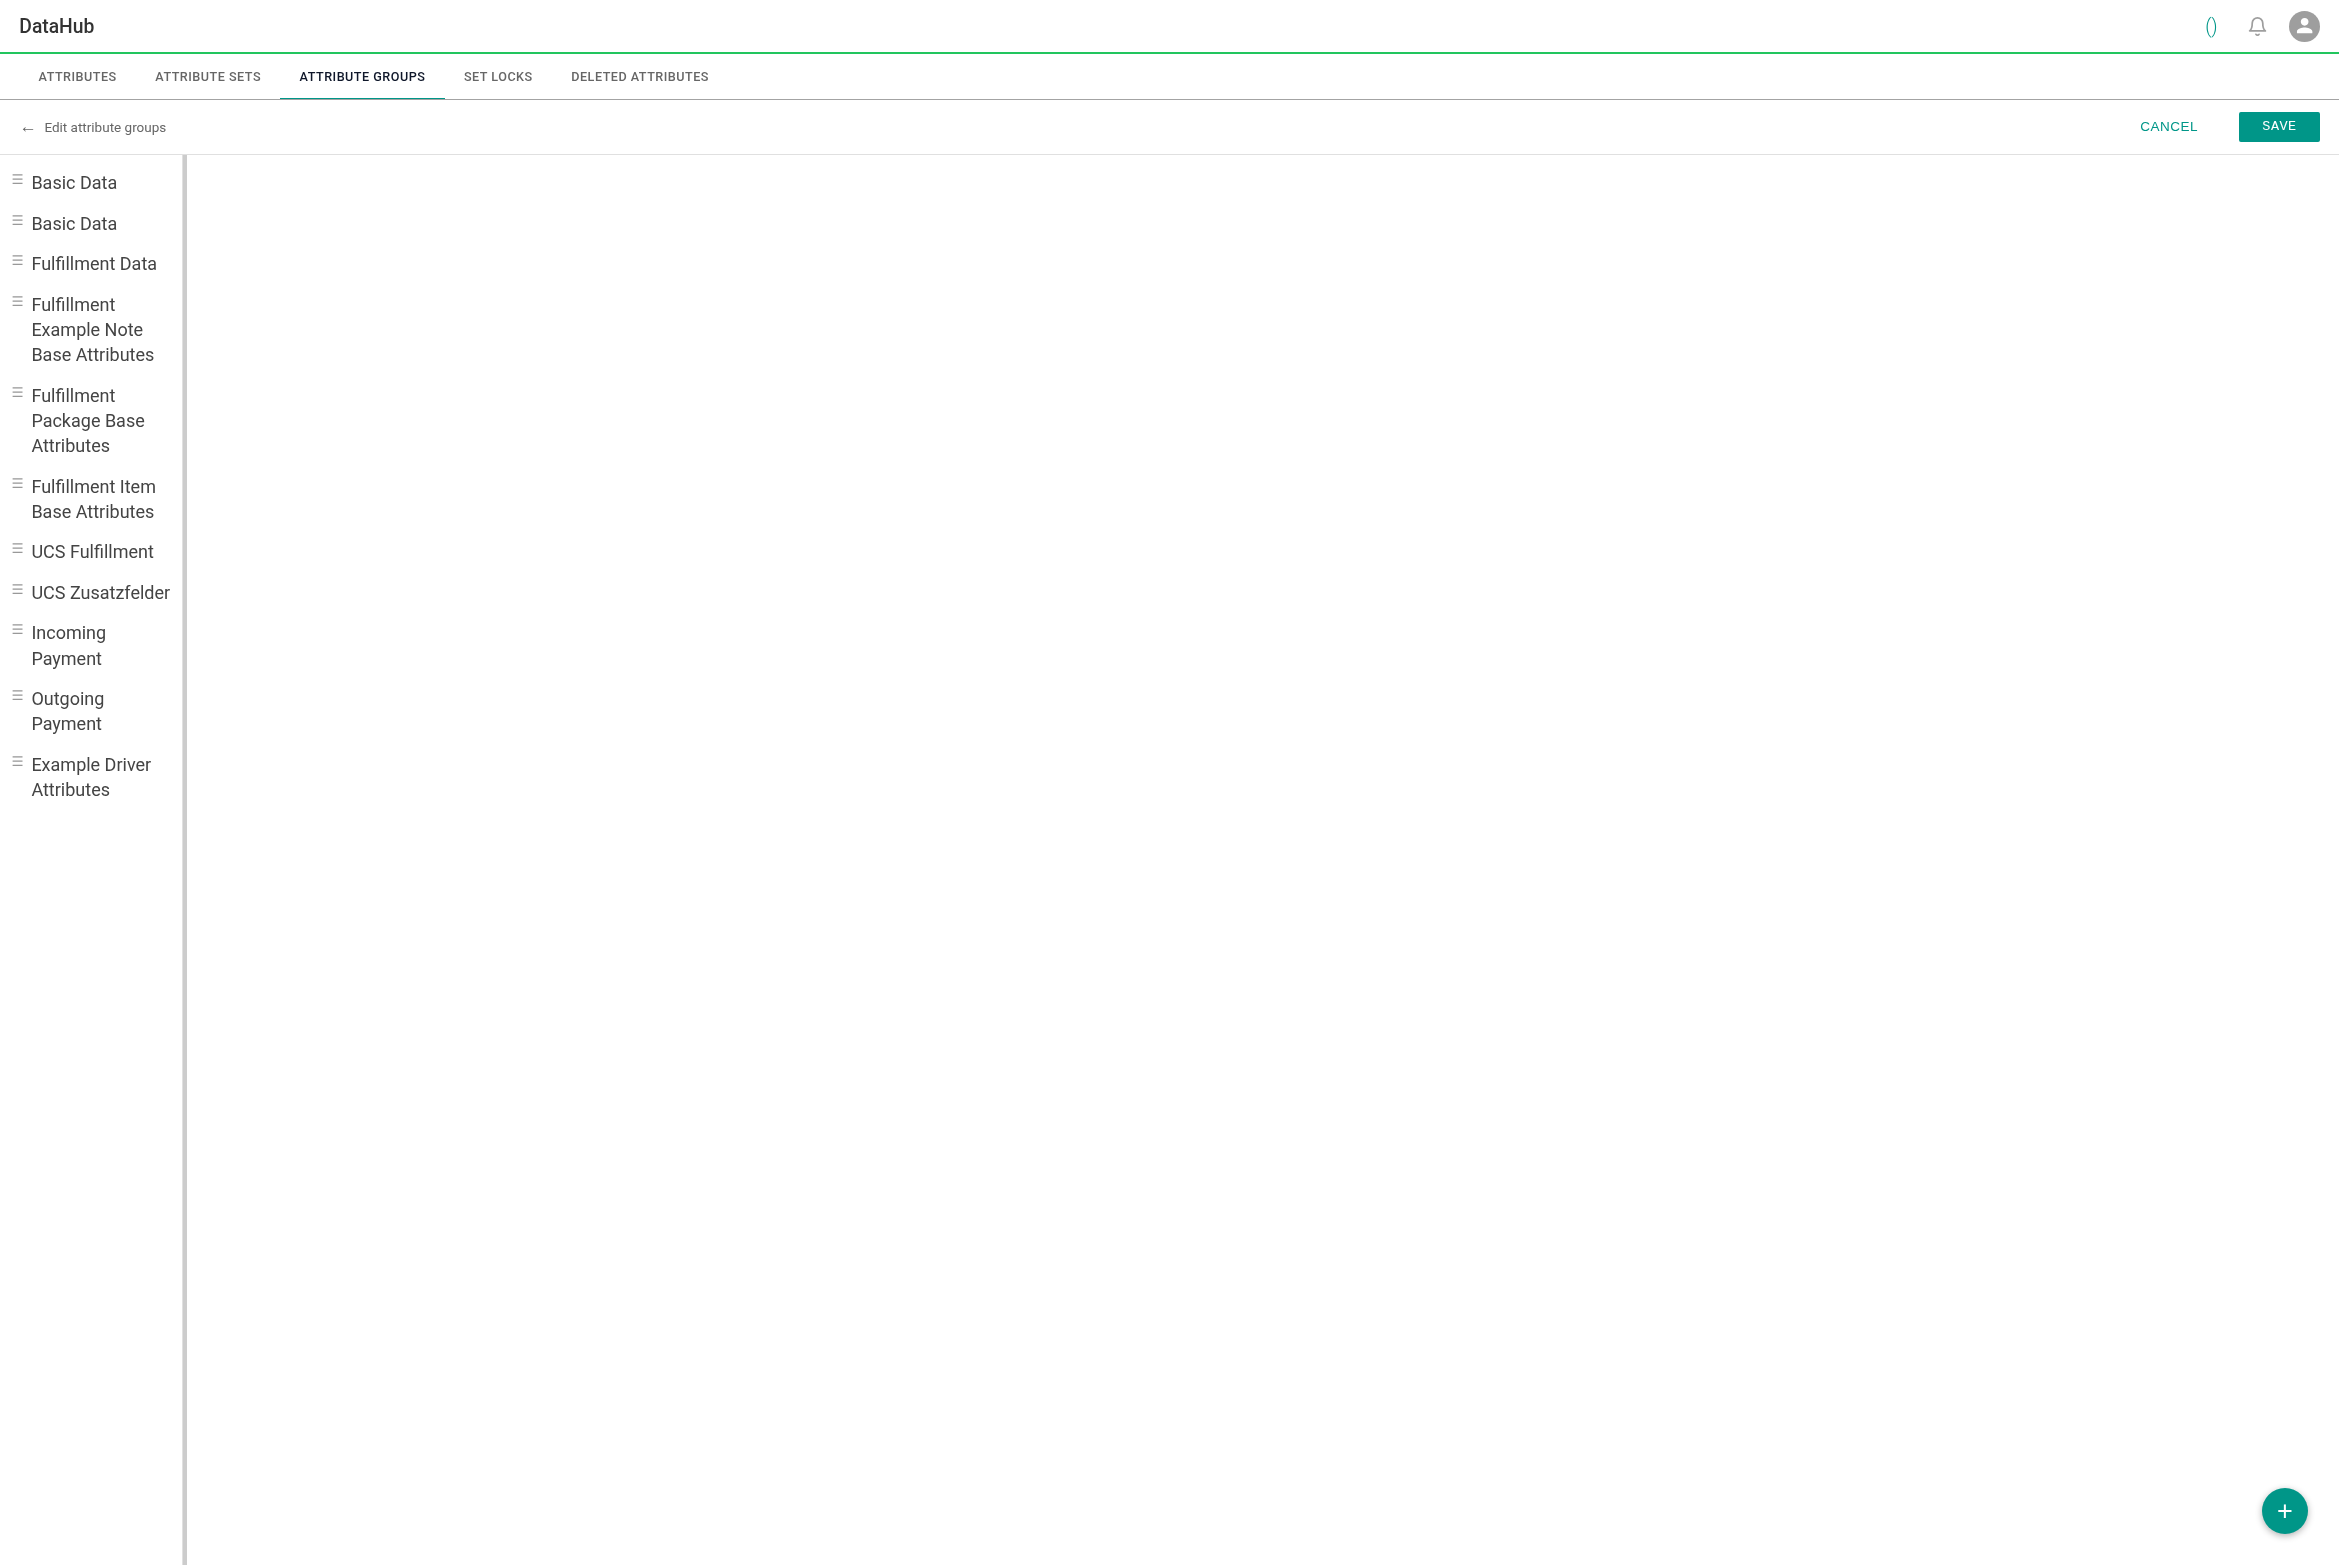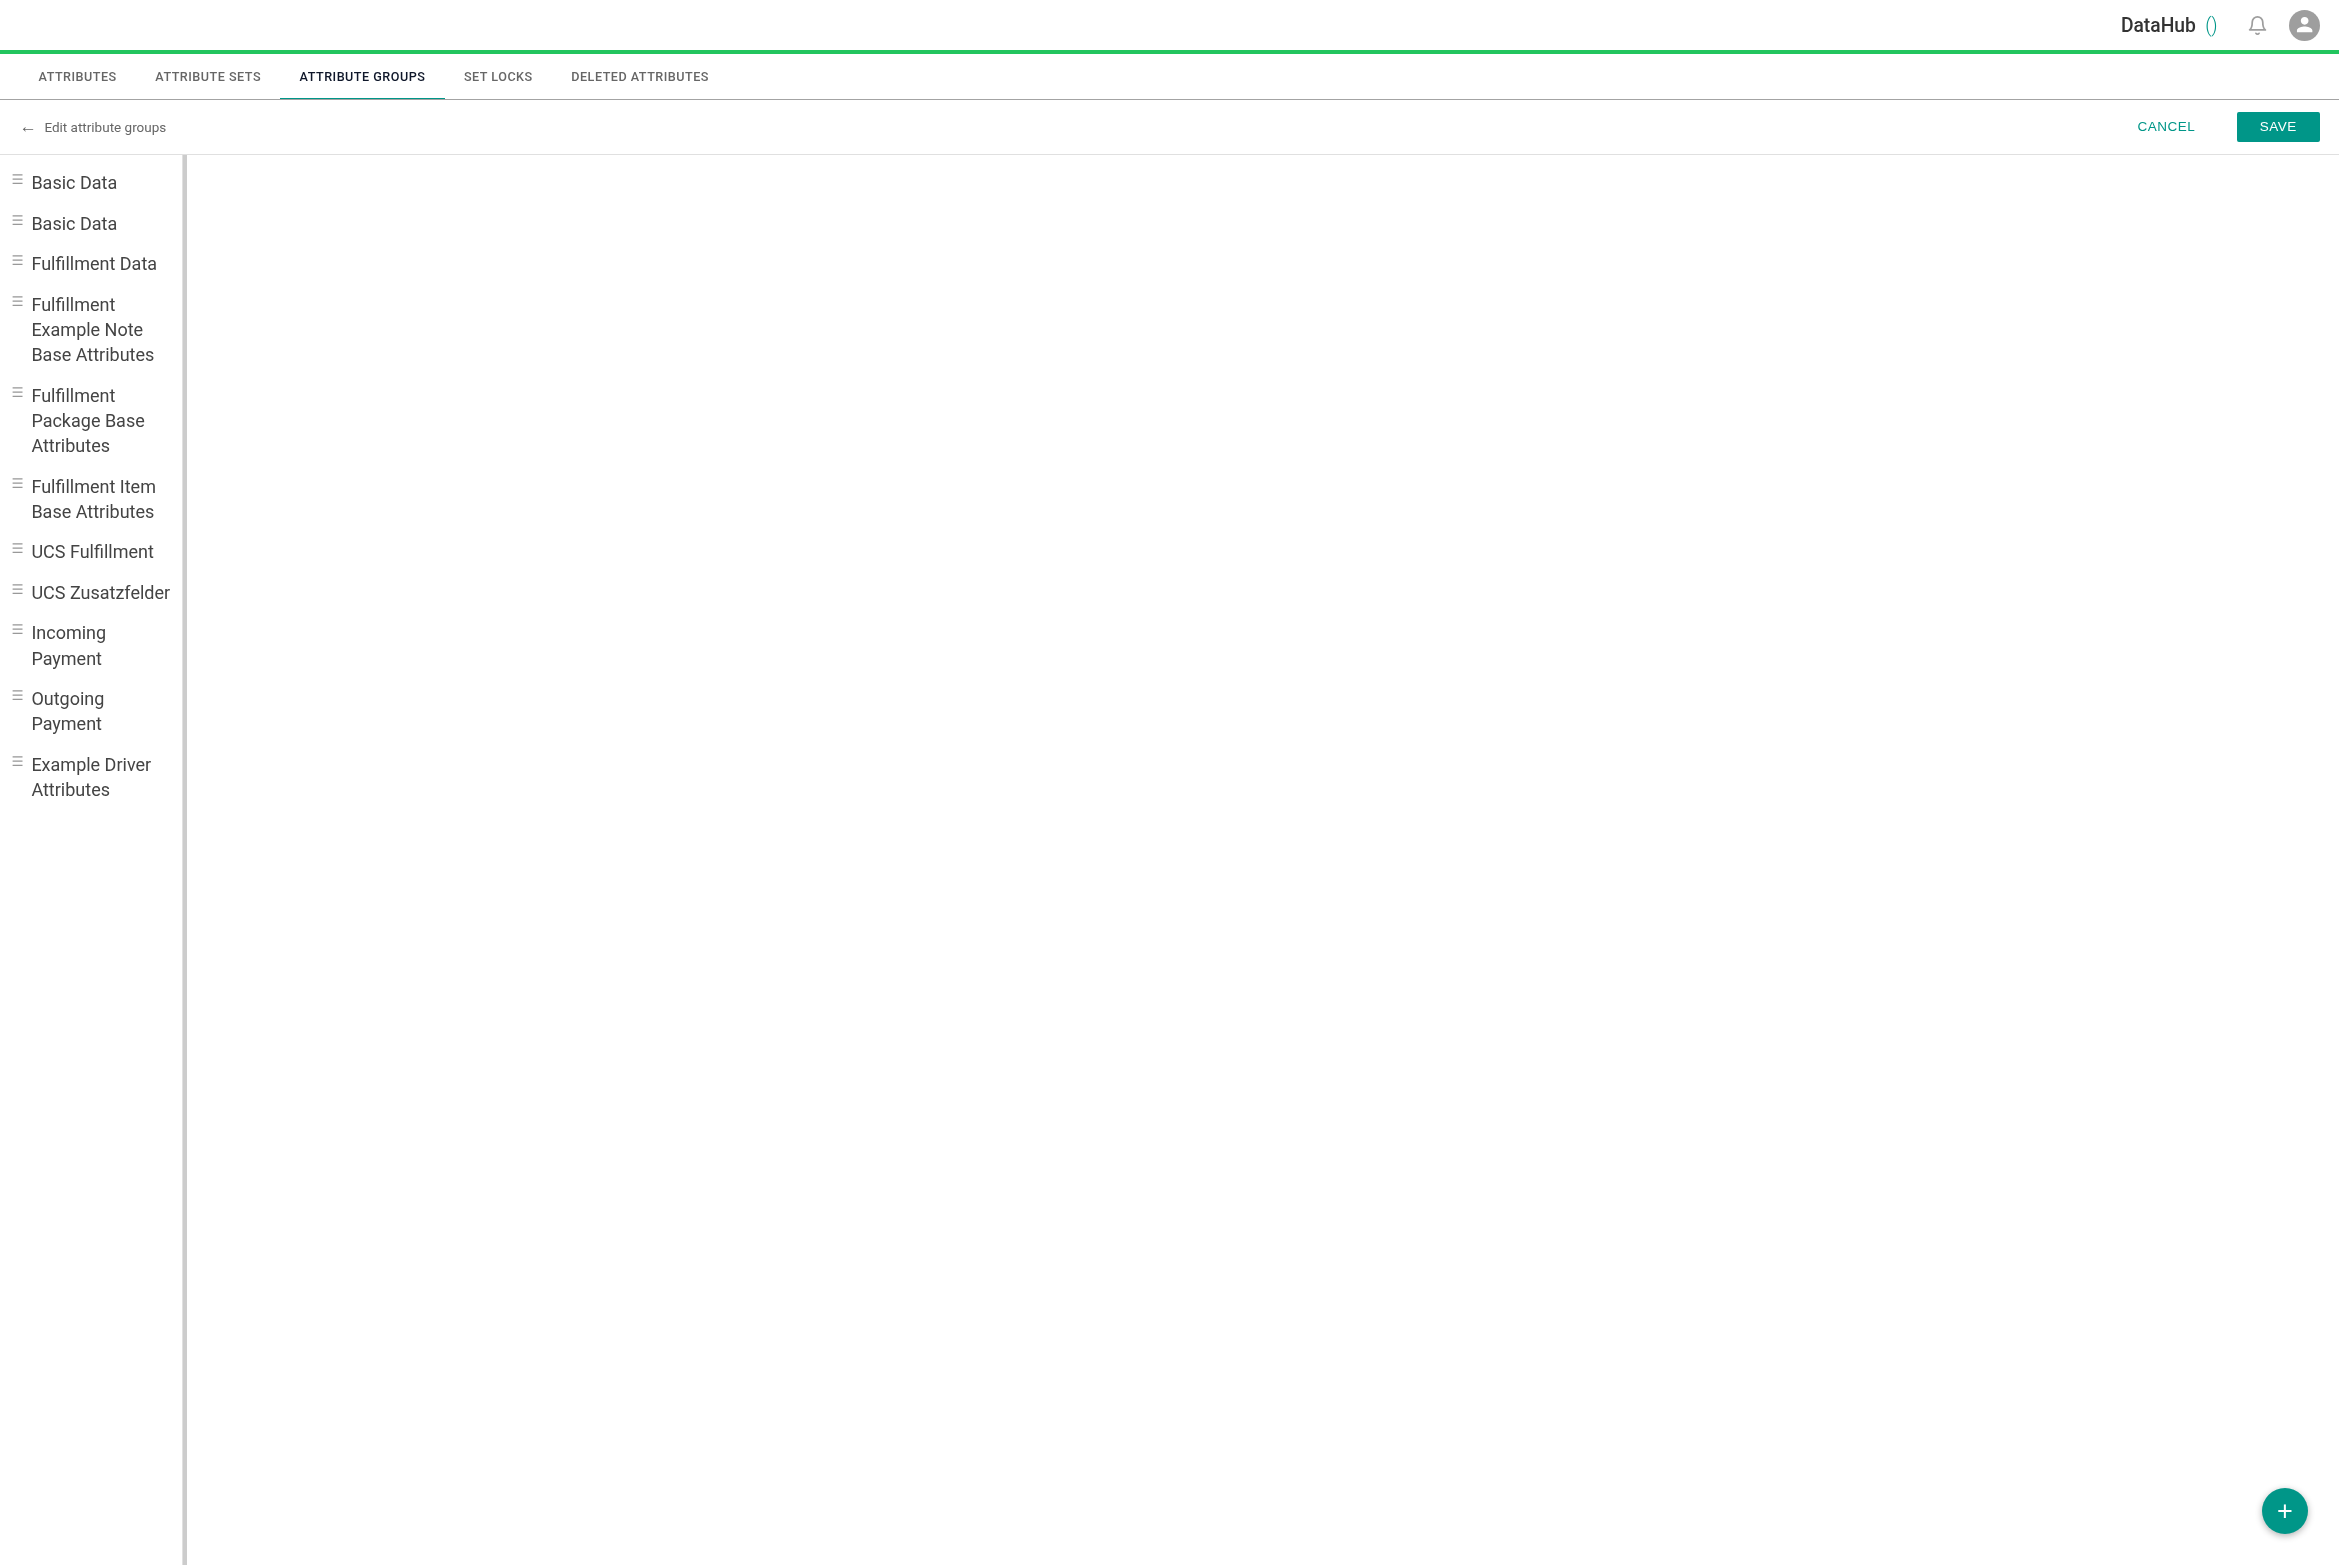--- a/index.html
+++ b/index.html
@@ -2,25 +2,25 @@
 <html><head>
   <meta charset="utf-8">
   <style>
     * { box-sizing: border-box; margin: 0; padding: 0; }
     body { font-family: 'Roboto', Arial, sans-serif; background: #f5f5f5; color: #333; font-size: 12.6px; }
 
     
     .header {
       display: flex;
       align-items: center;
-      justify-content: flex-end;
+      justify-content: space-between;
       background: #fff;
       height: 54px;
       padding: 0 19.3px;
-      border-bottom: 4px solid #22c55e;
+      border-bottom: 2px solid #22c55e;
       position: relative;
     }
     .header-logo {
       font-size: 19.3px;
       font-weight: 500;
       color: #333;
     }
     .header-icons {
       display: flex;
       align-items: center;
@@ -114,20 +114,21 @@
       background: #009688;
       border: none;
       color: #fff;
       font-size: 13.5px;
       font-weight: 500;
       cursor: pointer;
       padding: 7.7px 23px;
       border-radius: 1.9px;
       letter-spacing: 0.5px;
       text-transform: uppercase;
+      font-family: Liberation Mono, monospace;
     }
 
     
     .main-content {
       display: flex;
       height: calc(100vh - 54px - 46px - 47px);
       background: #f5f5f5;
     }
 
     

